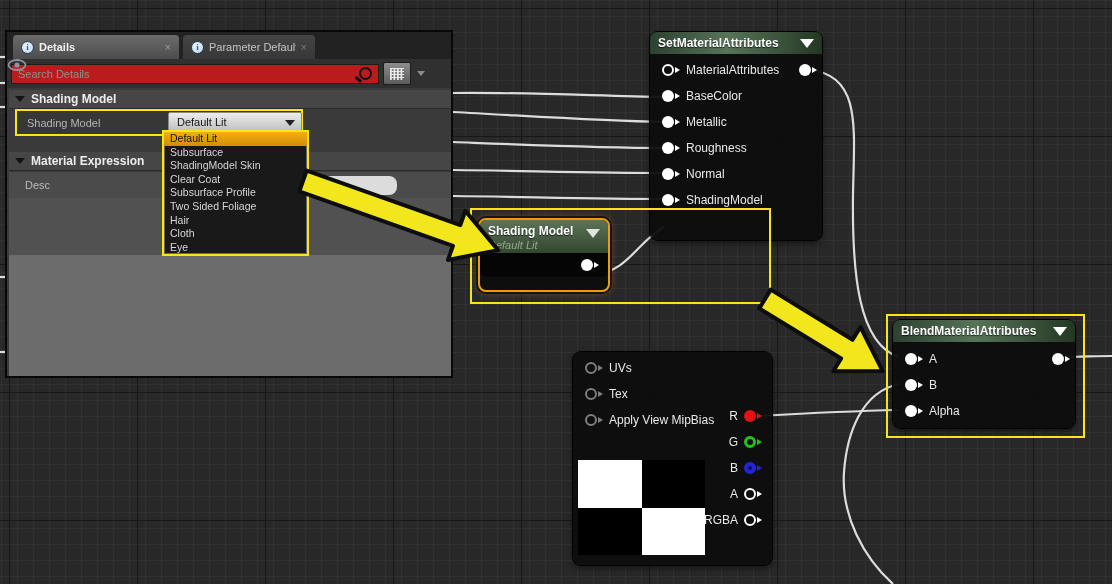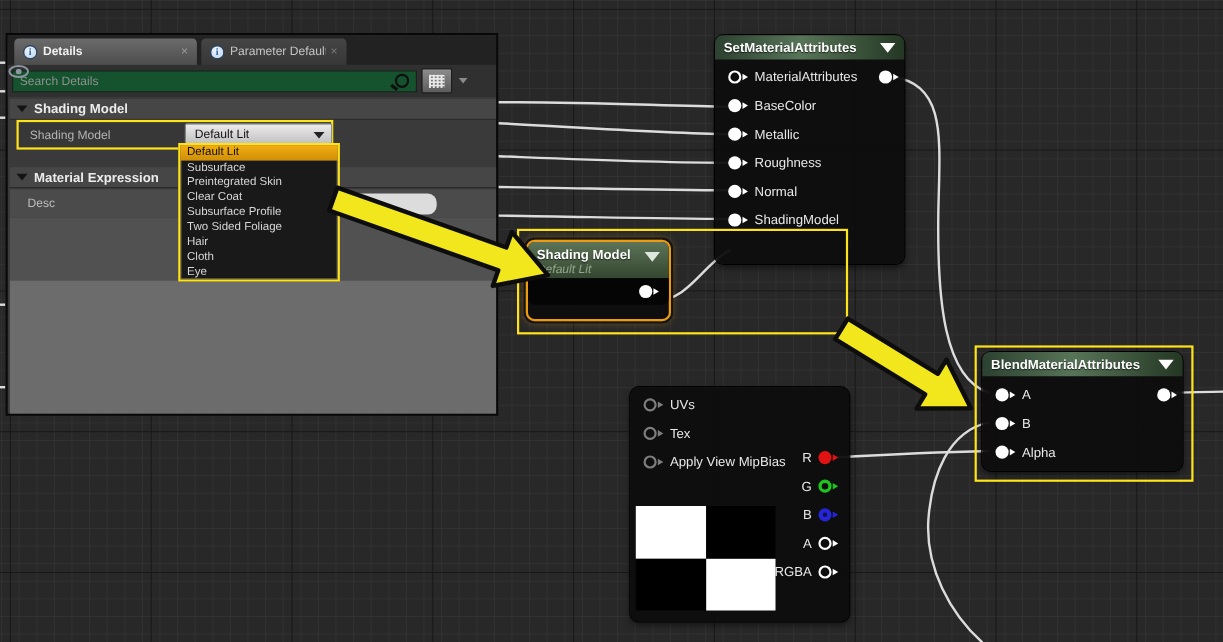--- a/index.html
+++ b/index.html
@@ -78,21 +78,21 @@
   .tab .lbl{white-space:nowrap;overflow:hidden;max-width:96px;}
   .tab.active .lbl{max-width:100px;font-weight:bold;}
   .infoicon{width:13px;height:13px;border-radius:50%;background:radial-gradient(circle at 40% 35%,#eef5fc,#b9d2ea);
             color:#2a5fa8;font-weight:bold;font-size:9px;display:flex;align-items:center;justify-content:center;
             font-family:"Liberation Serif",serif;flex:0 0 auto;border:1px solid #27415e;box-sizing:border-box;}
   .tabx{margin-left:auto;color:#9a9a9a;font-size:11px;}
   .tab.inactive .tabx{color:#777;}
 
   #searchrow{position:absolute;left:0;top:27px;width:100%;height:29px;background:#303030;
              display:flex;align-items:center;padding:0 4px;box-sizing:border-box;gap:4px;}
-  #search-input{flex:0 0 auto;width:368px;height:20px;background:#14532d;border:1px solid #1d1d1d;
+  #search-input{flex:0 0 auto;width:368px;height:20px;background:#b91c1c;border:1px solid #1d1d1d;
                 color:#cfcfcf;font-size:11px;padding:0 40px 0 6px;box-sizing:border-box;
                 font-family:"Liberation Sans",sans-serif;}
   #search-input::placeholder{color:#8f8f8f;}
   #mag{position:absolute;left:352px;top:8px;width:9px;height:9px;border:2.5px solid #101010;border-radius:50%;}
   #mag::after{content:"";position:absolute;left:-6px;top:9px;width:7px;height:2.5px;background:#101010;
               transform:rotate(38deg);}
   #gridbtn{width:26px;height:21px;background:linear-gradient(180deg,#8d8d8d,#5c5c5c);
            border:1px solid #1c1c1c;border-radius:2px;display:flex;align-items:center;justify-content:center;}
   #gridbtn .g{width:14px;height:12px;
       background-image:linear-gradient(#e8e8e8 1.5px,transparent 1.5px),linear-gradient(90deg,#e8e8e8 1.5px,transparent 1.5px);
@@ -341,21 +341,21 @@
     <div id="panel-body2"></div>
 
     <div id="dd-button">
       <span>Default Lit</span>
       <span class="caret2"></span>
     </div>
 
     <div id="dropdown">
       <div class="ddopt hl">Default Lit</div>
       <div class="ddopt">Subsurface</div>
-      <div class="ddopt">Preintegrated Skin</div>
+      <div class="ddopt">ShadingModel Skin</div>
       <div class="ddopt">Clear Coat</div>
       <div class="ddopt">Subsurface Profile</div>
       <div class="ddopt">Two Sided Foliage</div>
       <div class="ddopt">Hair</div>
       <div class="ddopt">Cloth</div>
       <div class="ddopt">Eye</div>
     </div>
   </div>
 
   <svg id="arrows" width="1112" height="584">

